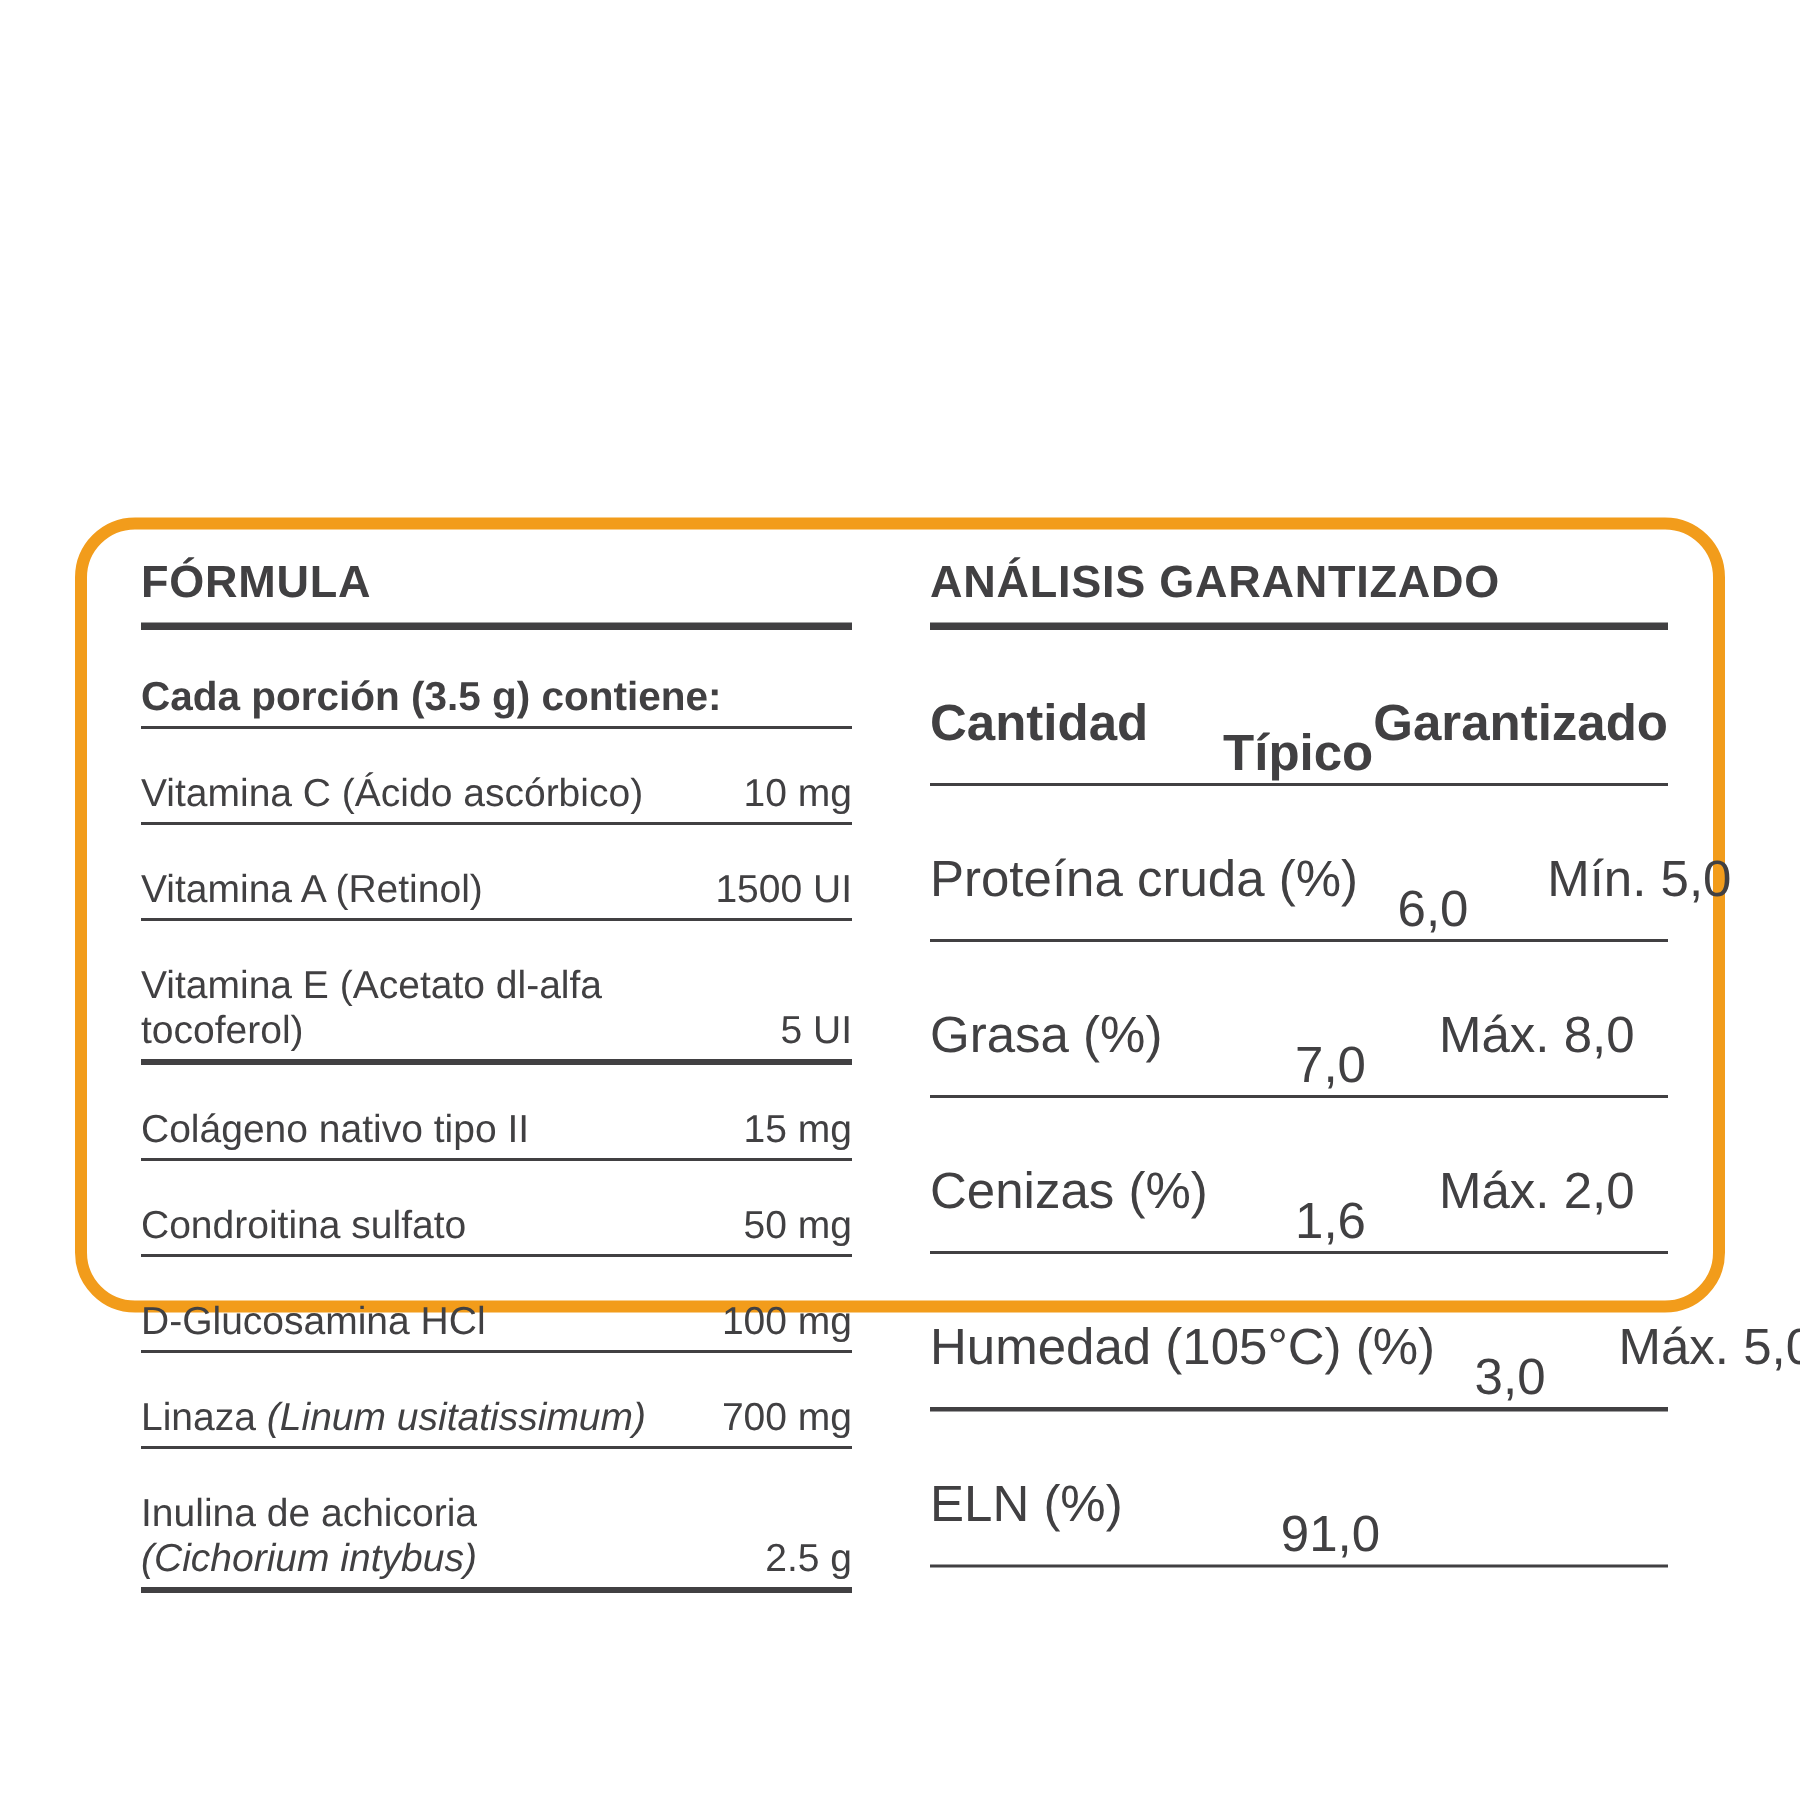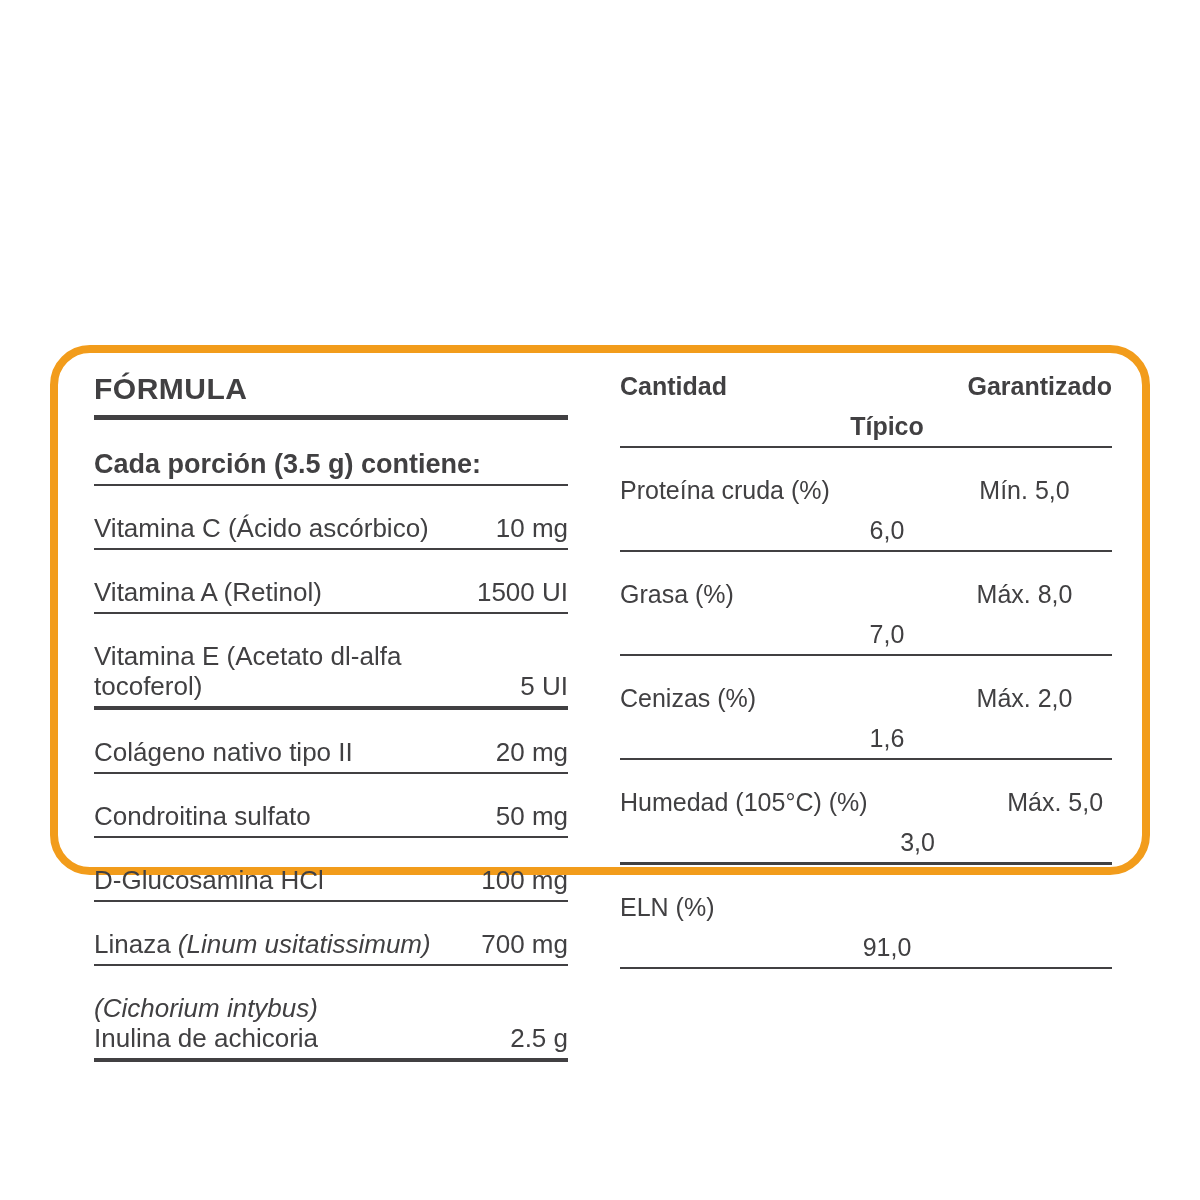--- a/index.html
+++ b/index.html
@@ -59,22 +59,22 @@
   .f-row .name{max-width:372px;}
   .f-row .name .line{display:block;}
   .f-row .value{white-space:nowrap;padding-left:10px;}
   .b-thick{border-bottom-width:4px;}
   .b-none{border-bottom:none;}
   .it{font-style:italic;}
 
   
   .a-row{
     display:flex;
-    align-items:flex-start;
-    font-size:25px;
+    align-items:center;
+    font-size:34px;
     line-height:30px;
     padding:4px 0 5px;
     border-bottom:2px solid var(--ink);
   }
   .a-row .a-name{flex:1 1 auto;white-space:nowrap;}
   .a-row .a-tip{flex:0 0 100px;text-align:center;white-space:nowrap;margin-top:40px;}
   .a-row .a-gar{flex:0 0 175px;text-align:center;white-space:nowrap;}
   .a-row.a-head{font-weight:bold;}
   .a-row.a-head .a-gar{text-align:right;}
   .b-med{border-bottom-width:3px;}
@@ -99,49 +99,50 @@
       <span class="value">1500 UI</span>
     </div>
 
     <div class="f-row b-thick">
       <span class="name">Vitamina E (Acetato dl-alfa tocoferol)</span>
       <span class="value">5 UI</span>
     </div>
 
     <div class="f-row">
       <span class="name">Colágeno nativo tipo II</span>
-      <span class="value">20 mg</span>
+      <span class="value">15 mg</span>
     </div>
 
     <div class="f-row">
       <span class="name">Condroitina sulfato</span>
       <span class="value">50 mg</span>
     </div>
 
     <div class="f-row">
       <span class="name">D-Glucosamina HCl</span>
       <span class="value">100 mg</span>
     </div>
 
     <div class="f-row">
       <span class="name"><span>Linaza</span> <span class="it">(Linum usitatissimum)</span></span>
       <span class="value">700 mg</span>
     </div>
 
     <div class="f-row b-thick">
       <span class="name">
+          <span class="line">Inulina de achicoria</span>
           <span class="line it">(Cichorium intybus)</span>
-          <span class="line">Inulina de achicoria</span>
         </span>
       <span class="value">2.5 g</span>
     </div>
 
   </div>
 
   <div class="col col-right">
+    <div class="section-title">ANÁLISIS GARANTIZADO</div>
 
     <div class="a-row a-head">
       <span class="a-name">Cantidad</span>
       <span class="a-tip">Típico</span>
       <span class="a-gar">Garantizado</span>
     </div>
 
     <div class="a-row">
       <span class="a-name">Proteína cruda (%)</span>
       <span class="a-tip">6,0</span>

